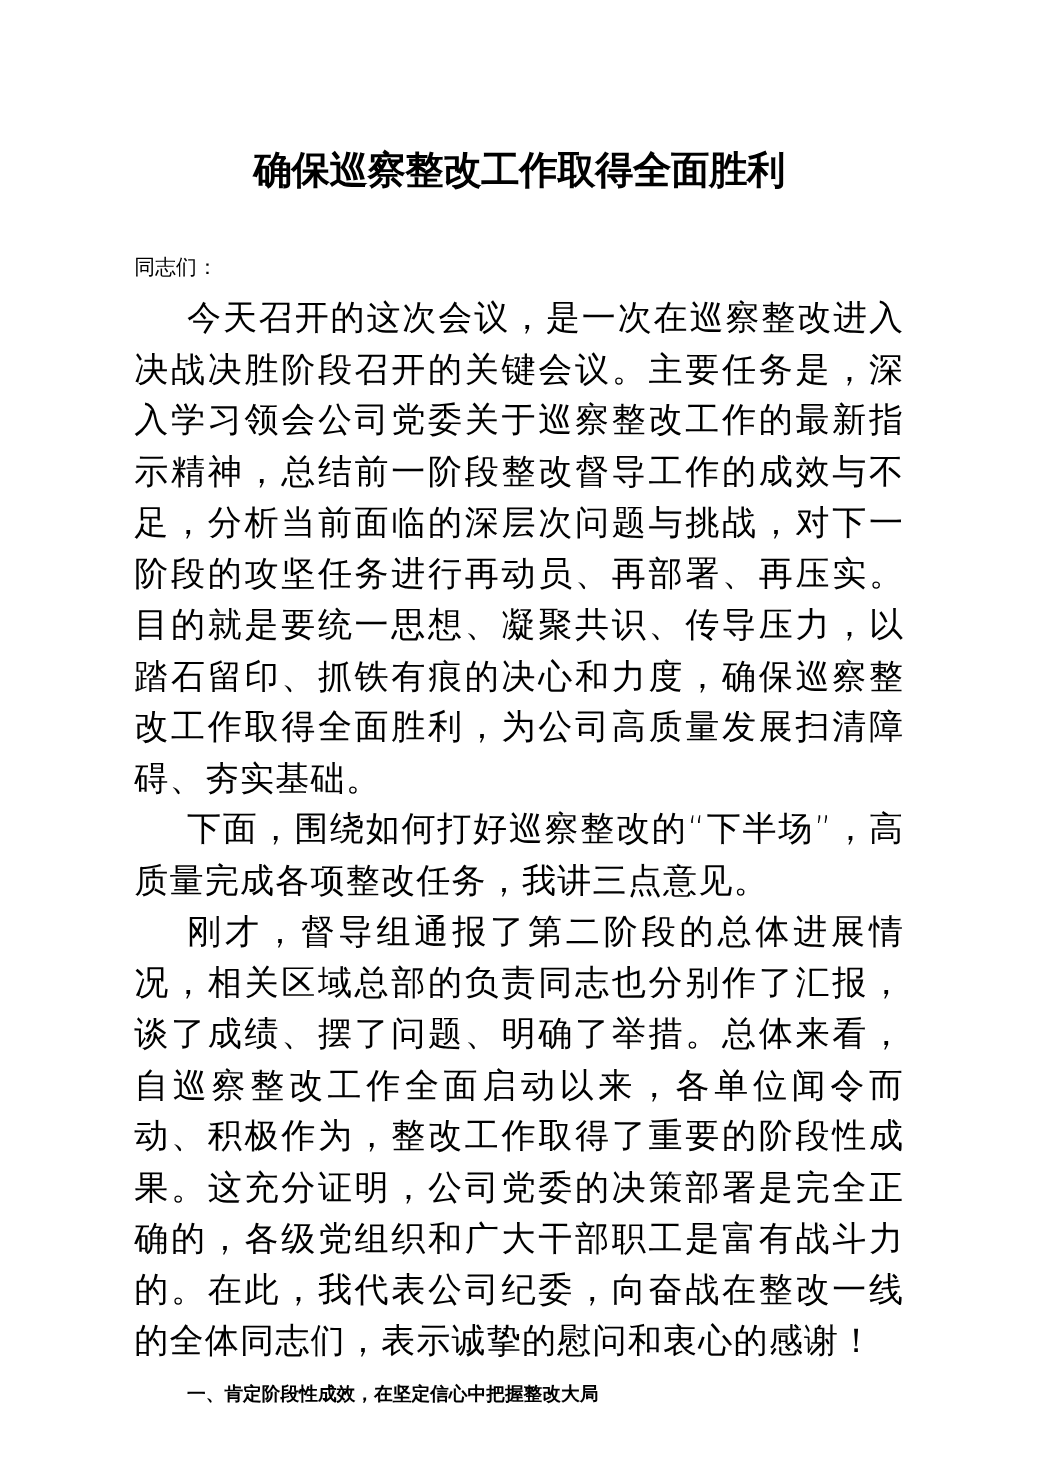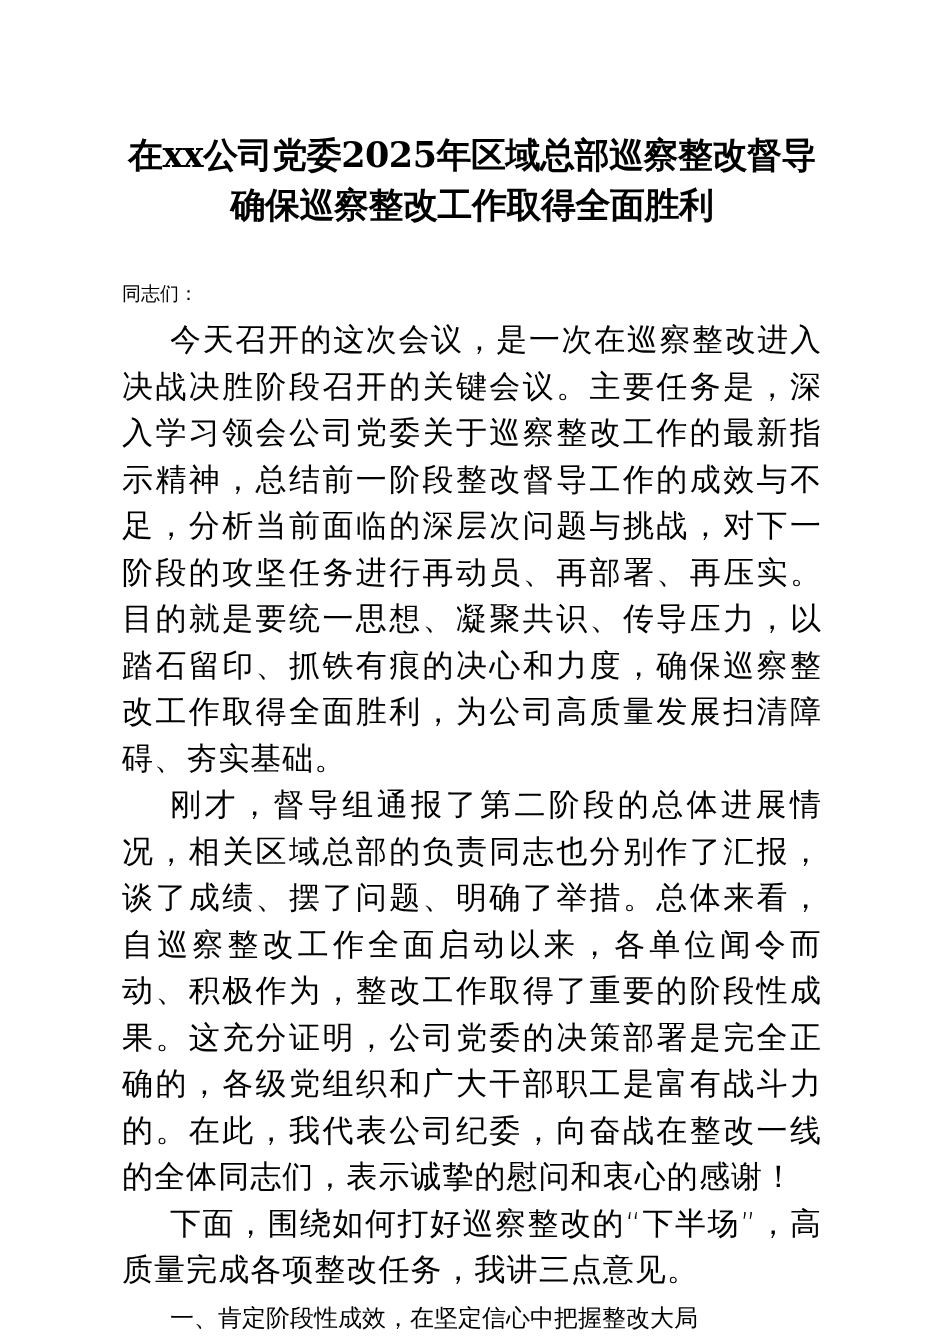--- a/index.html
+++ b/index.html
@@ -42,36 +42,35 @@
     font-size: 31px;
     line-height: 46.5px;
     text-indent: 48px;
     text-align: justify;
     letter-spacing: 1.05px;
     margin: 0;
     font-weight: 300;
   }
   .heading {
     font-family: "DejaVu Sans", "Liberation Sans", sans-serif;
-    font-size: 24px;
+    font-size: 17px;
     line-height: 50px;
     text-indent: 48px;
     margin: 0;
-    font-weight: normal;
+    font-weight: bold;
   }
 </style>
 </head>
 <body>
 
 <div class="page">
   <div class="title">
-    <div>在xx公司党委2025年区域总部巡察整改督导</div>
     <div>确保巡察整改工作取得全面胜利</div>
   </div>
 
   <div class="salutation">同志们：</div>
 
   <p class="para">今天召开的这次会议，是一次在巡察整改进入决战决胜阶段召开的关键会议。主要任务是，深入学习领会公司党委关于巡察整改工作的最新指示精神，总结前一阶段整改督导工作的成效与不足，分析当前面临的深层次问题与挑战，对下一阶段的攻坚任务进行再动员、再部署、再压实。目的就是要统一思想、凝聚共识、传导压力，以踏石留印、抓铁有痕的决心和力度，确保巡察整改工作取得全面胜利，为公司高质量发展扫清障碍、夯实基础。</p>
+  <p class="para">下面，围绕如何打好巡察整改的“下半场”，高质量完成各项整改任务，我讲三点意见。</p>
   <p class="para">刚才，督导组通报了第二阶段的总体进展情况，相关区域总部的负责同志也分别作了汇报，谈了成绩、摆了问题、明确了举措。总体来看，自巡察整改工作全面启动以来，各单位闻令而动、积极作为，整改工作取得了重要的阶段性成果。这充分证明，公司党委的决策部署是完全正确的，各级党组织和广大干部职工是富有战斗力的。在此，我代表公司纪委，向奋战在整改一线的全体同志们，表示诚挚的慰问和衷心的感谢！</p>
-  <p class="para">下面，围绕如何打好巡察整改的“下半场”，高质量完成各项整改任务，我讲三点意见。</p>
 
   <p class="heading">一、肯定阶段性成效，在坚定信心中把握整改大局</p>
 </div>
 
 </body></html>

